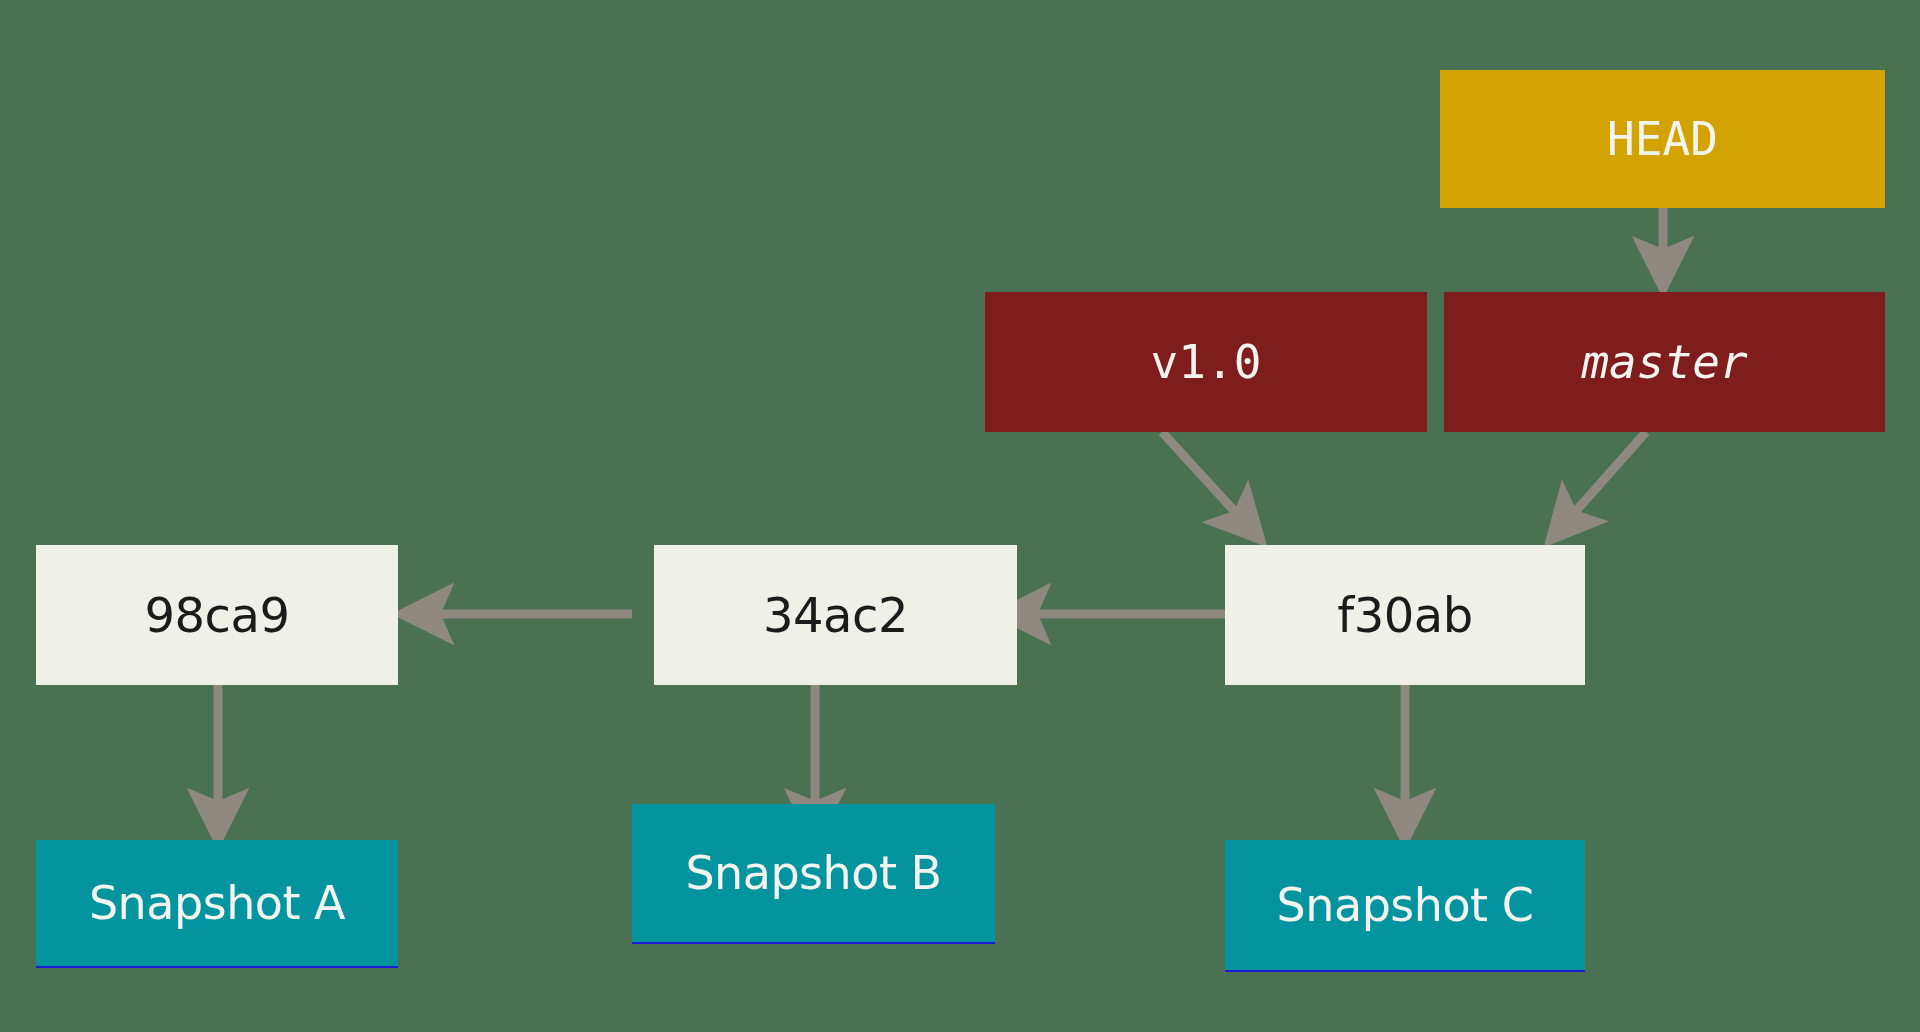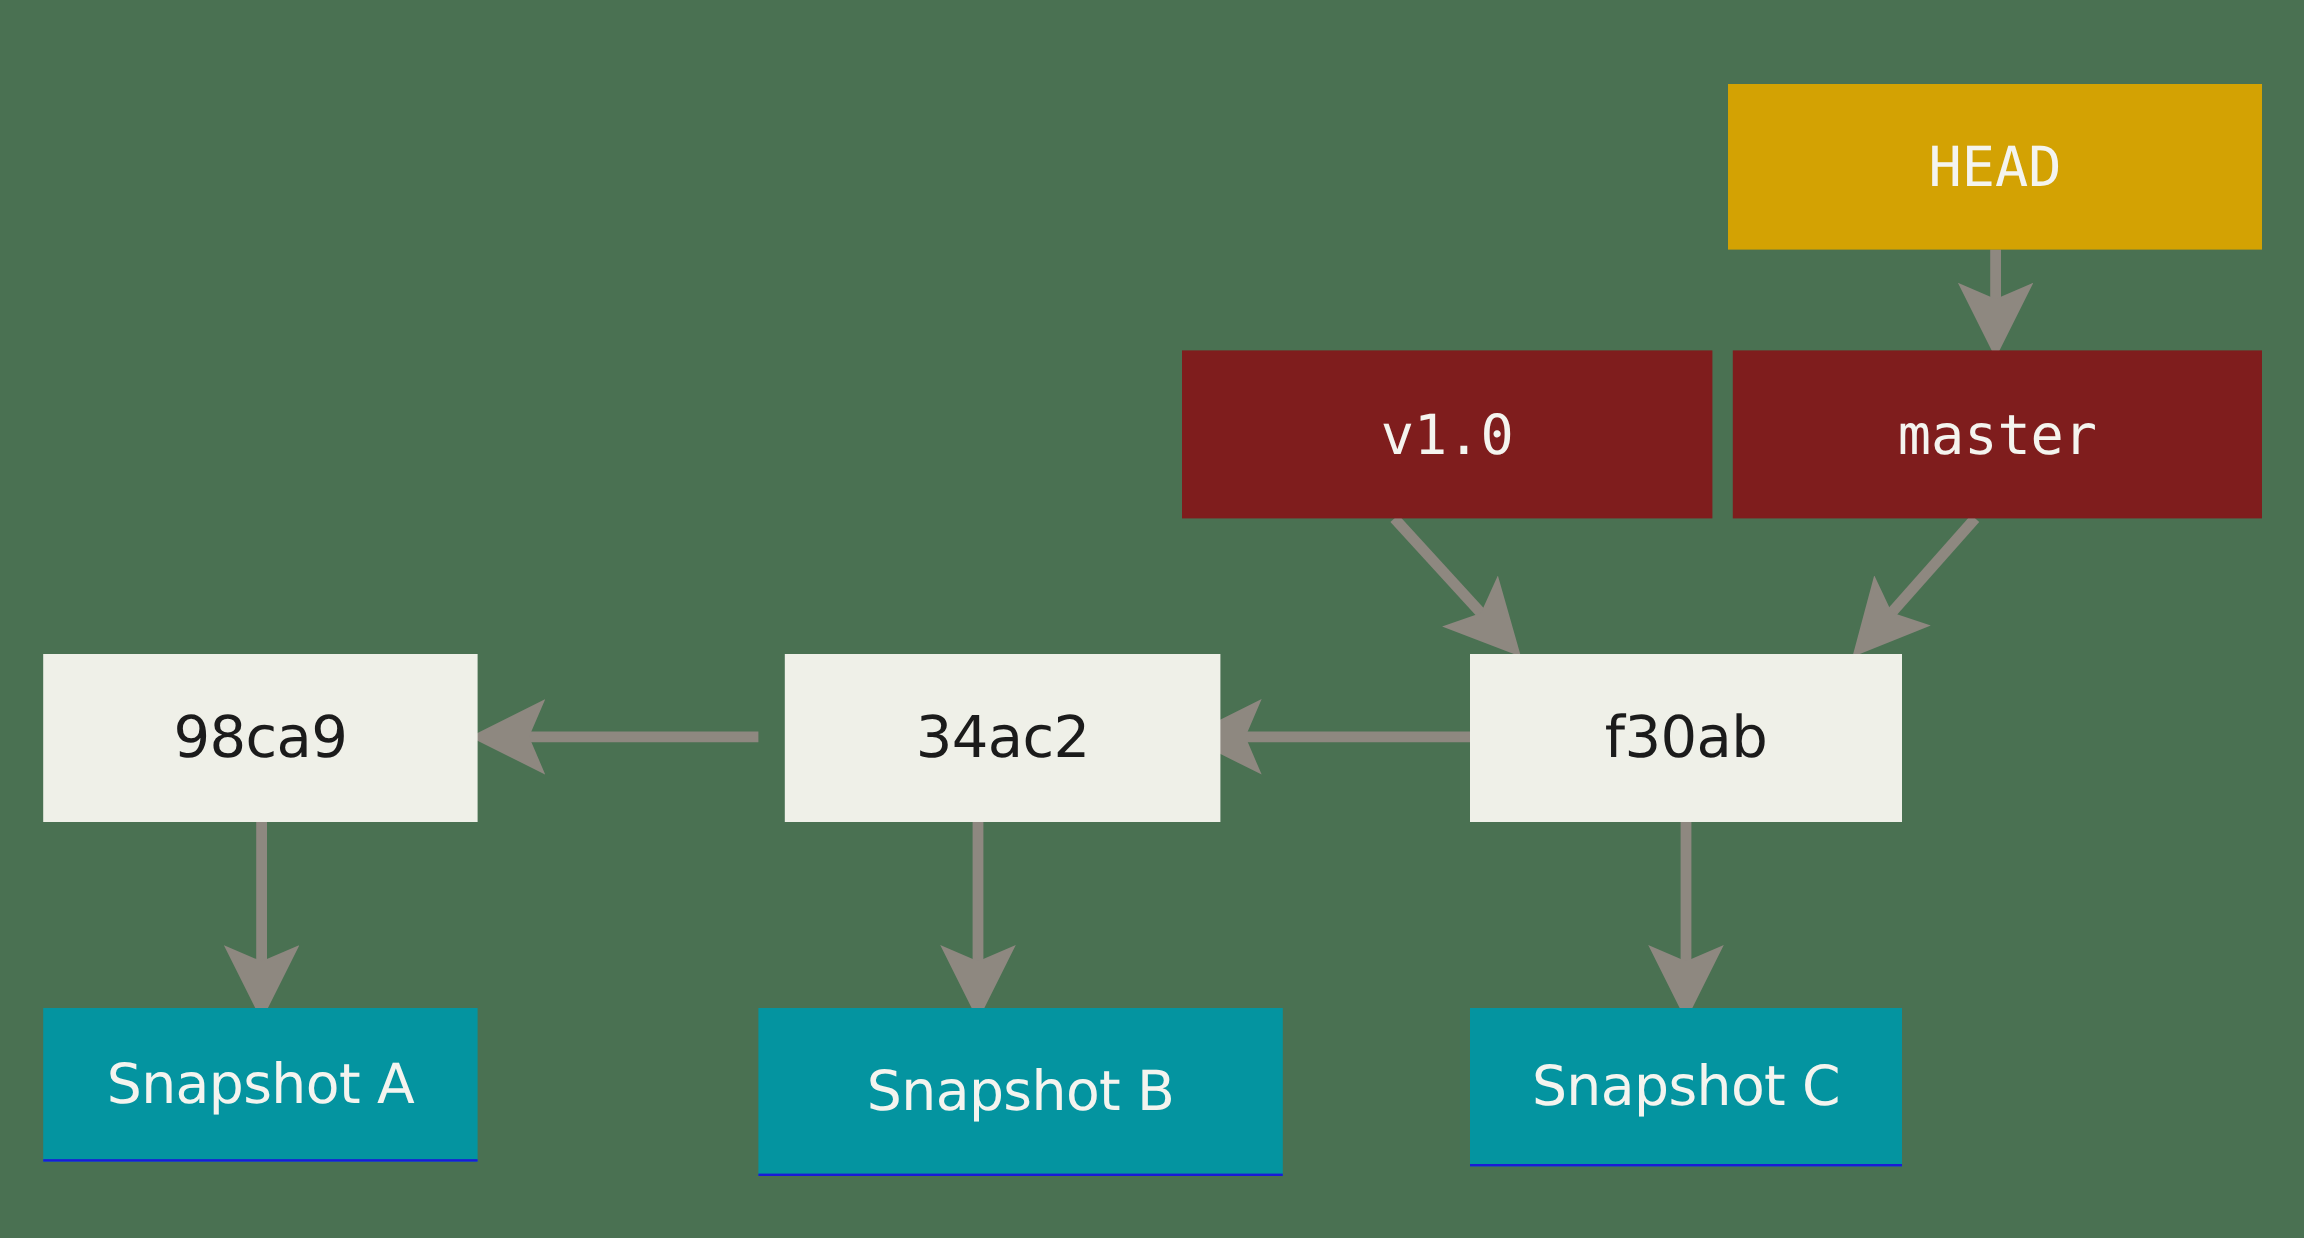--- a/index.html
+++ b/index.html
@@ -87,23 +87,23 @@
       <line x1="218" y1="685" x2="218" y2="838"></line>
       <line x1="815" y1="685" x2="815" y2="838"></line>
       <line x1="1405" y1="685" x2="1405" y2="838"></line>
     </g>
   </svg>
 
   <div class="node node-head" id="node-head" style="left: 1440px; top: 70px; width: 445px; height: 138px;">HEAD</div>
 
   <div class="node node-ref" id="node-tag" style="left: 985px; top: 292px; width: 442px; height: 140px;">v1.0</div>
 
-  <div class="node node-ref" id="node-branch" style="left: 1444px; top: 292px; width: 441px; height: 140px;">master</div>
+  <div class="node node-ref" id="node-branch" style="left: 1444px; top: 292px; width: 441px; height: 140px; font-style: italic;">master</div>
 
   <div class="node node-commit" id="node-commit-0" style="left: 36px; top: 545px; width: 362px; height: 140px;">98ca9</div>
   <div class="node node-commit" id="node-commit-1" style="left: 632px; top: 545px; width: 363px; height: 140px; margin-left: 22px;">34ac2</div>
   <div class="node node-commit" id="node-commit-2" style="left: 1225px; top: 545px; width: 360px; height: 140px;">f30ab</div>
 
   <div class="node node-snapshot" id="node-snapshot-0" style="left: 36px; top: 840px; width: 362px; height: 128px;">Snapshot A</div>
-  <div class="node node-snapshot" id="node-snapshot-1" style="left: 632px; top: 840px; width: 437px; height: 140px;">Snapshot B</div>
+  <div class="node node-snapshot" id="node-snapshot-1" style="left: 632px; top: 804px; width: 363px; height: 140px;">Snapshot B</div>
   <div class="node node-snapshot" id="node-snapshot-2" style="left: 1225px; top: 840px; width: 360px; height: 132px;">Snapshot C</div>
 
 </div>
 
 </body></html>

